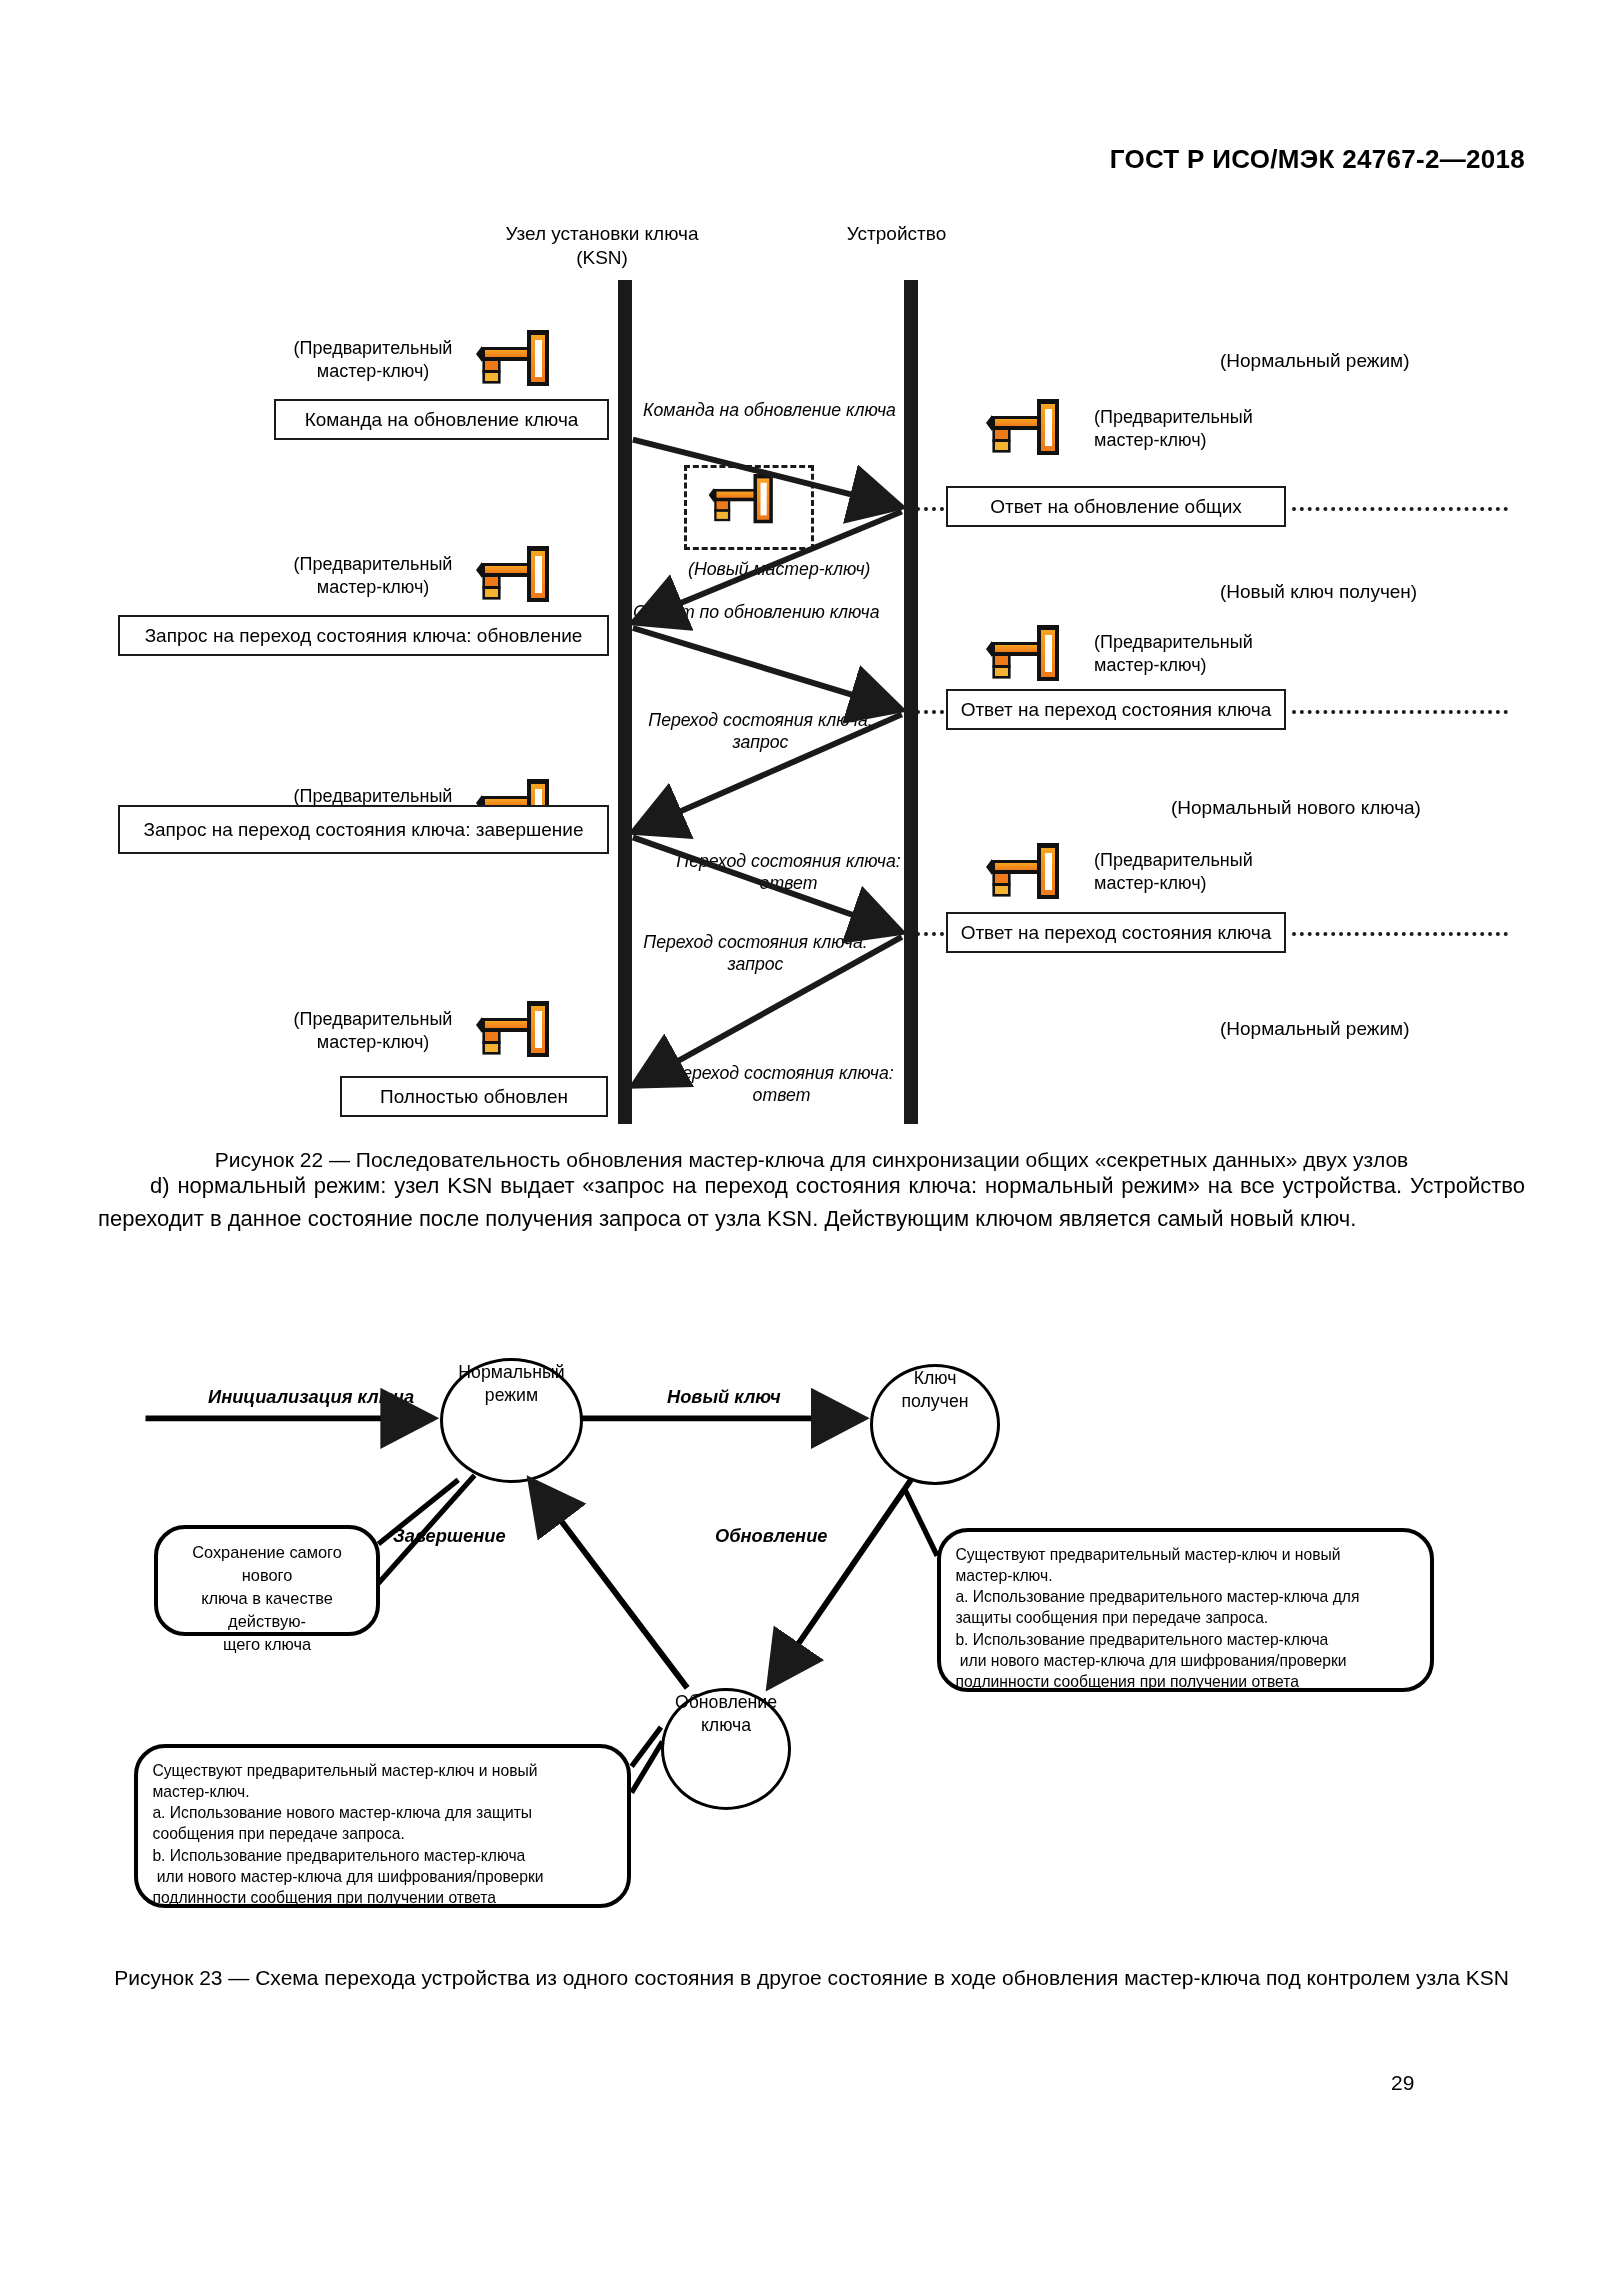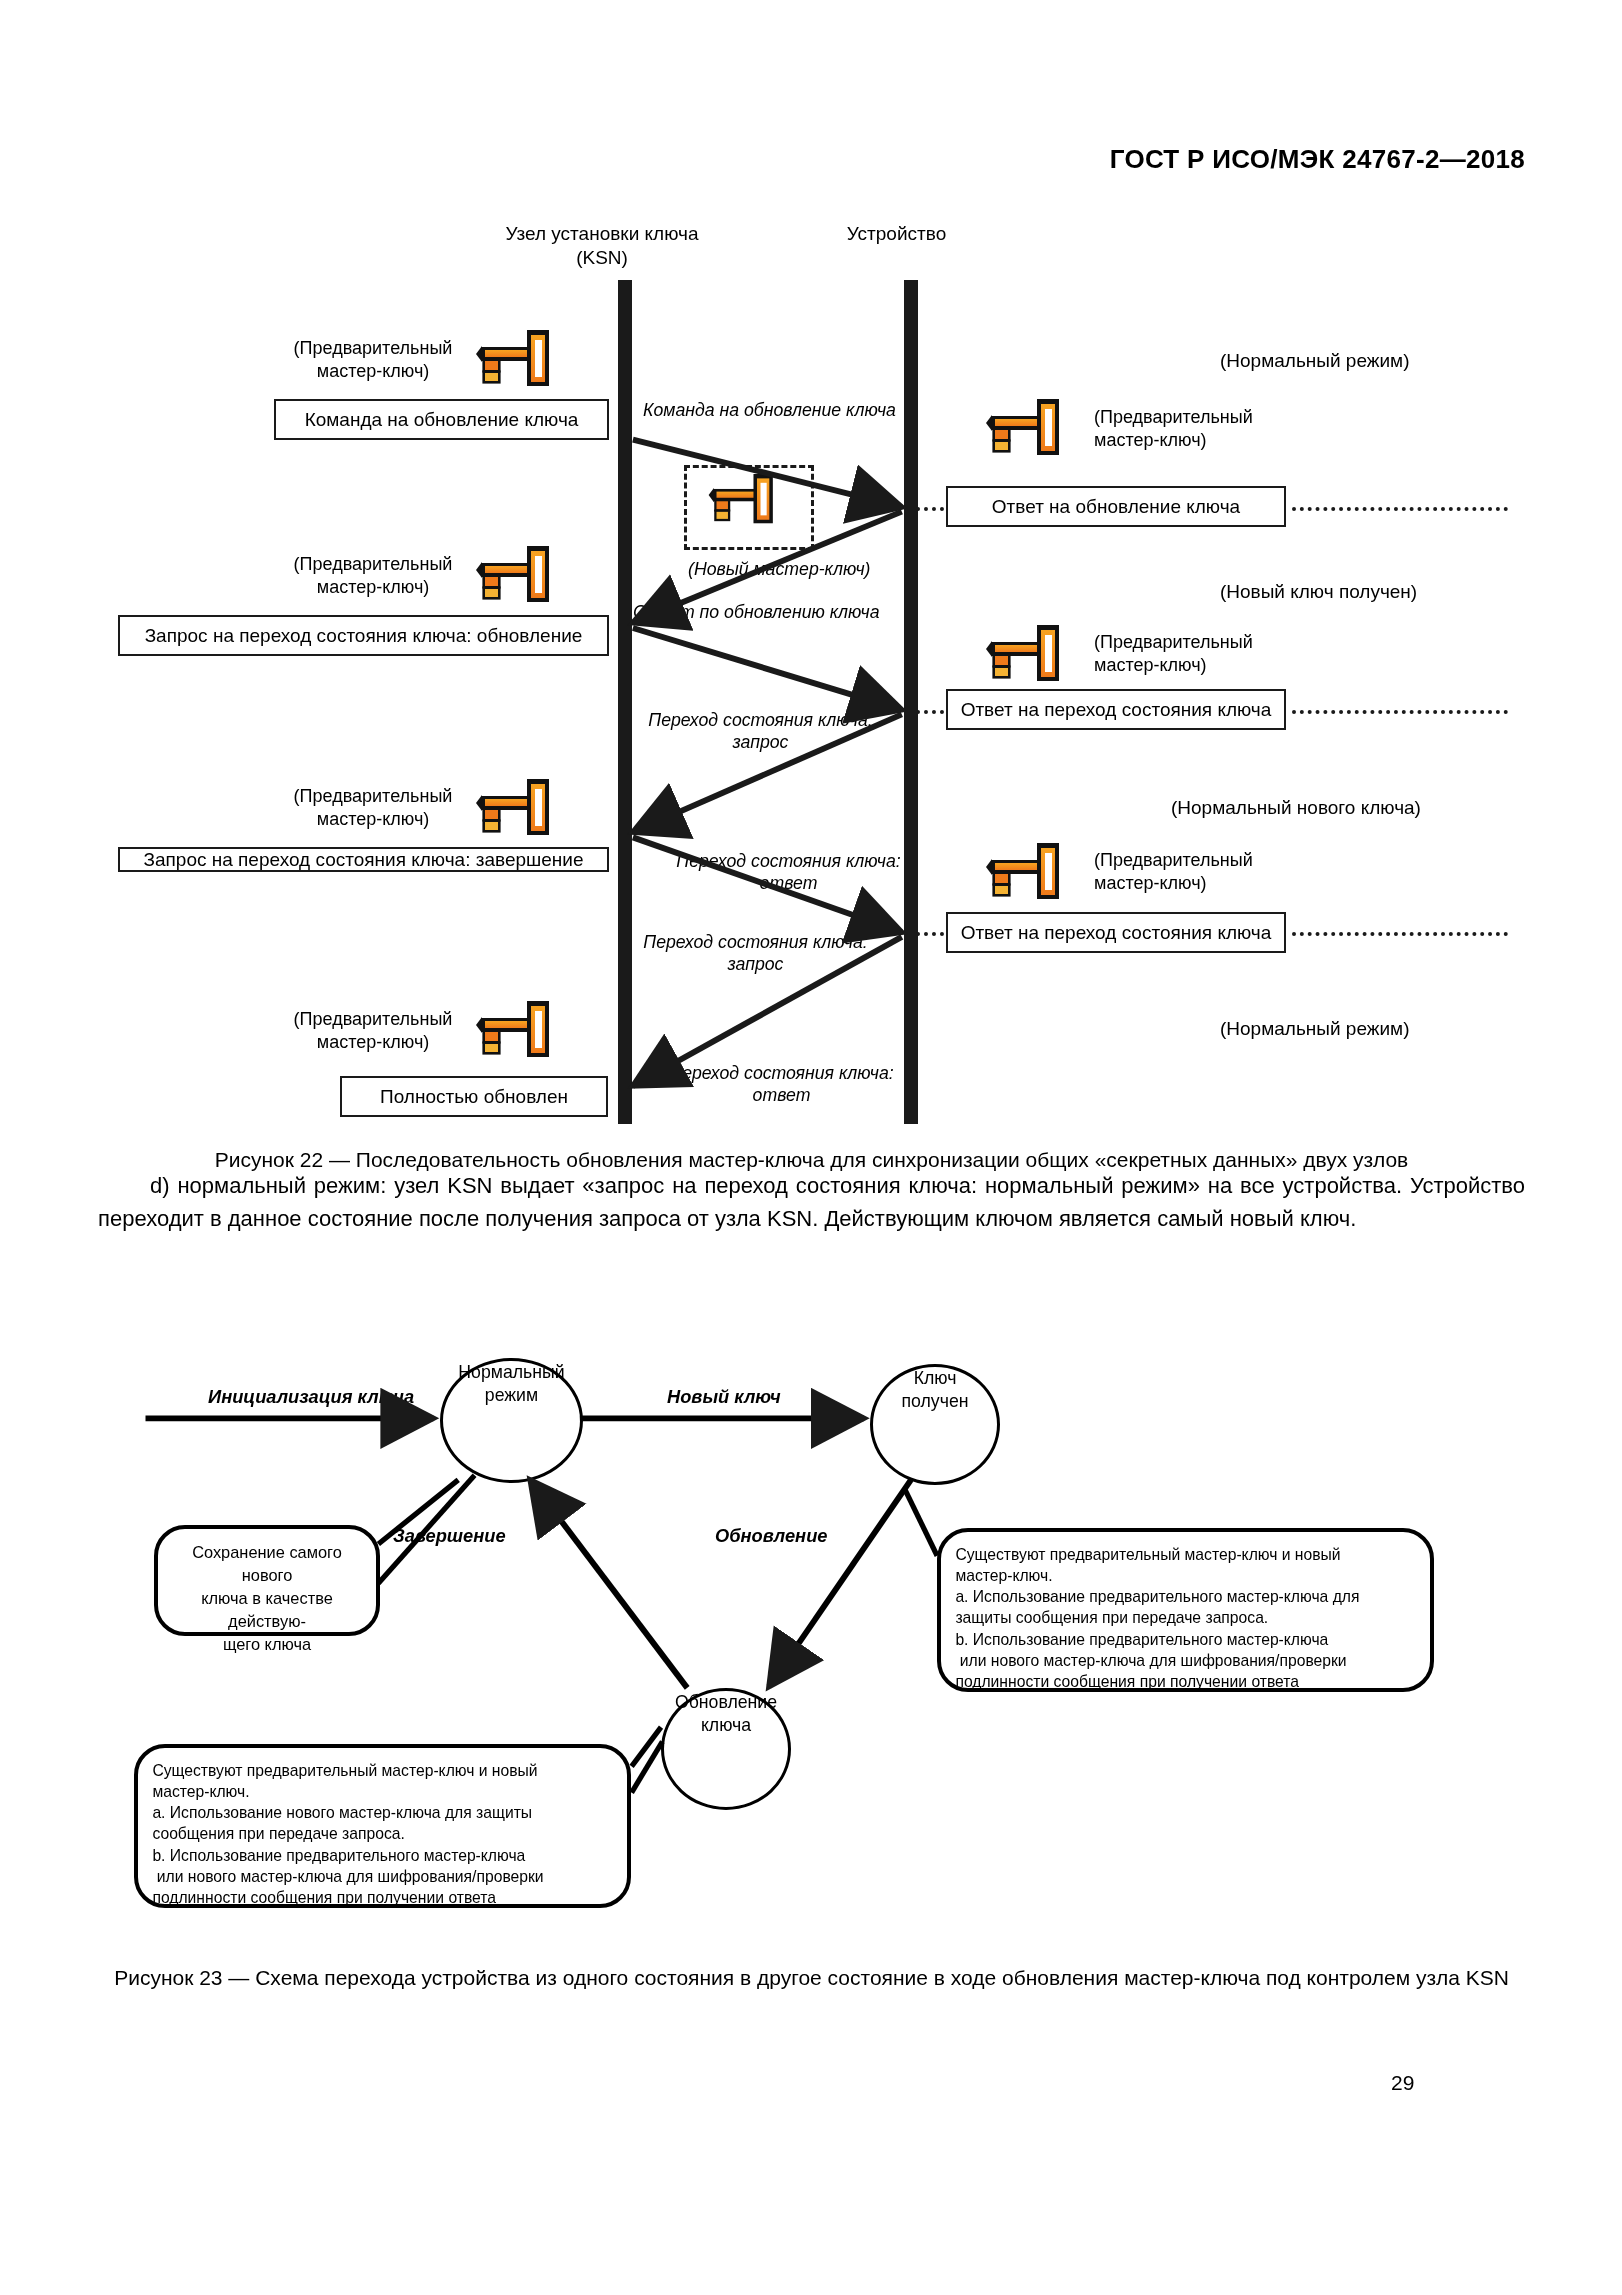--- a/index.html
+++ b/index.html
@@ -118,21 +118,21 @@
     <div class="keyicon" style="left:481px;top:779px;">
       <div class="nose"></div>
         <div class="blade"></div>
         <div class="blade-i"></div>
       <div class="tooth1"></div>
         <div class="tooth2"></div>
       <div class="bow"></div>
         <div class="bow-i"></div>
         <div class="bow-h"></div>
     </div>
-    <div class="msgbox" style="left:118px;top:847px;width:491px;height:25px;">Запрос на переход состояния ключа: завершение</div>
+    <div class="msgbox" style="left:118px;top:805px;width:491px;height:49px;">Запрос на переход состояния ключа: завершение</div>
 
     <div class="keylabel ctr" style="left:275px;top:1008px;width:196px;">(Предварительный<br>мастер-ключ)</div>
     <div class="keyicon" style="left:481px;top:1001px;">
       <div class="nose"></div>
         <div class="blade"></div>
         <div class="blade-i"></div>
       <div class="tooth1"></div>
         <div class="tooth2"></div>
       <div class="bow"></div>
         <div class="bow-i"></div>
@@ -146,21 +146,21 @@
         <div class="blade"></div>
         <div class="blade-i"></div>
       <div class="tooth1"></div>
         <div class="tooth2"></div>
       <div class="bow"></div>
         <div class="bow-i"></div>
         <div class="bow-h"></div>
     </div>
     <div class="keylabel" style="left:1094px;top:406px;width:216px;">(Предварительный<br>мастер-ключ)</div>
     <div class="dots" style="left:916px;top:507px;width:27.5px;"></div>
-    <div class="msgbox" style="left:946px;top:486px;width:340px;height:41px;">Ответ на обновление ключа</div>
+    <div class="msgbox" style="left:946px;top:486px;width:340px;height:41px;">Ответ на обновление общих</div>
     <div class="dots" style="left:1292px;top:507px;width:216px;"></div>
 
     <div class="statelabel" style="left:1220px;top:581px;">(Новый ключ получен)</div>
     <div class="keyicon" style="left:991px;top:625px;">
       <div class="nose"></div>
         <div class="blade"></div>
         <div class="blade-i"></div>
       <div class="tooth1"></div>
         <div class="tooth2"></div>
       <div class="bow"></div>

